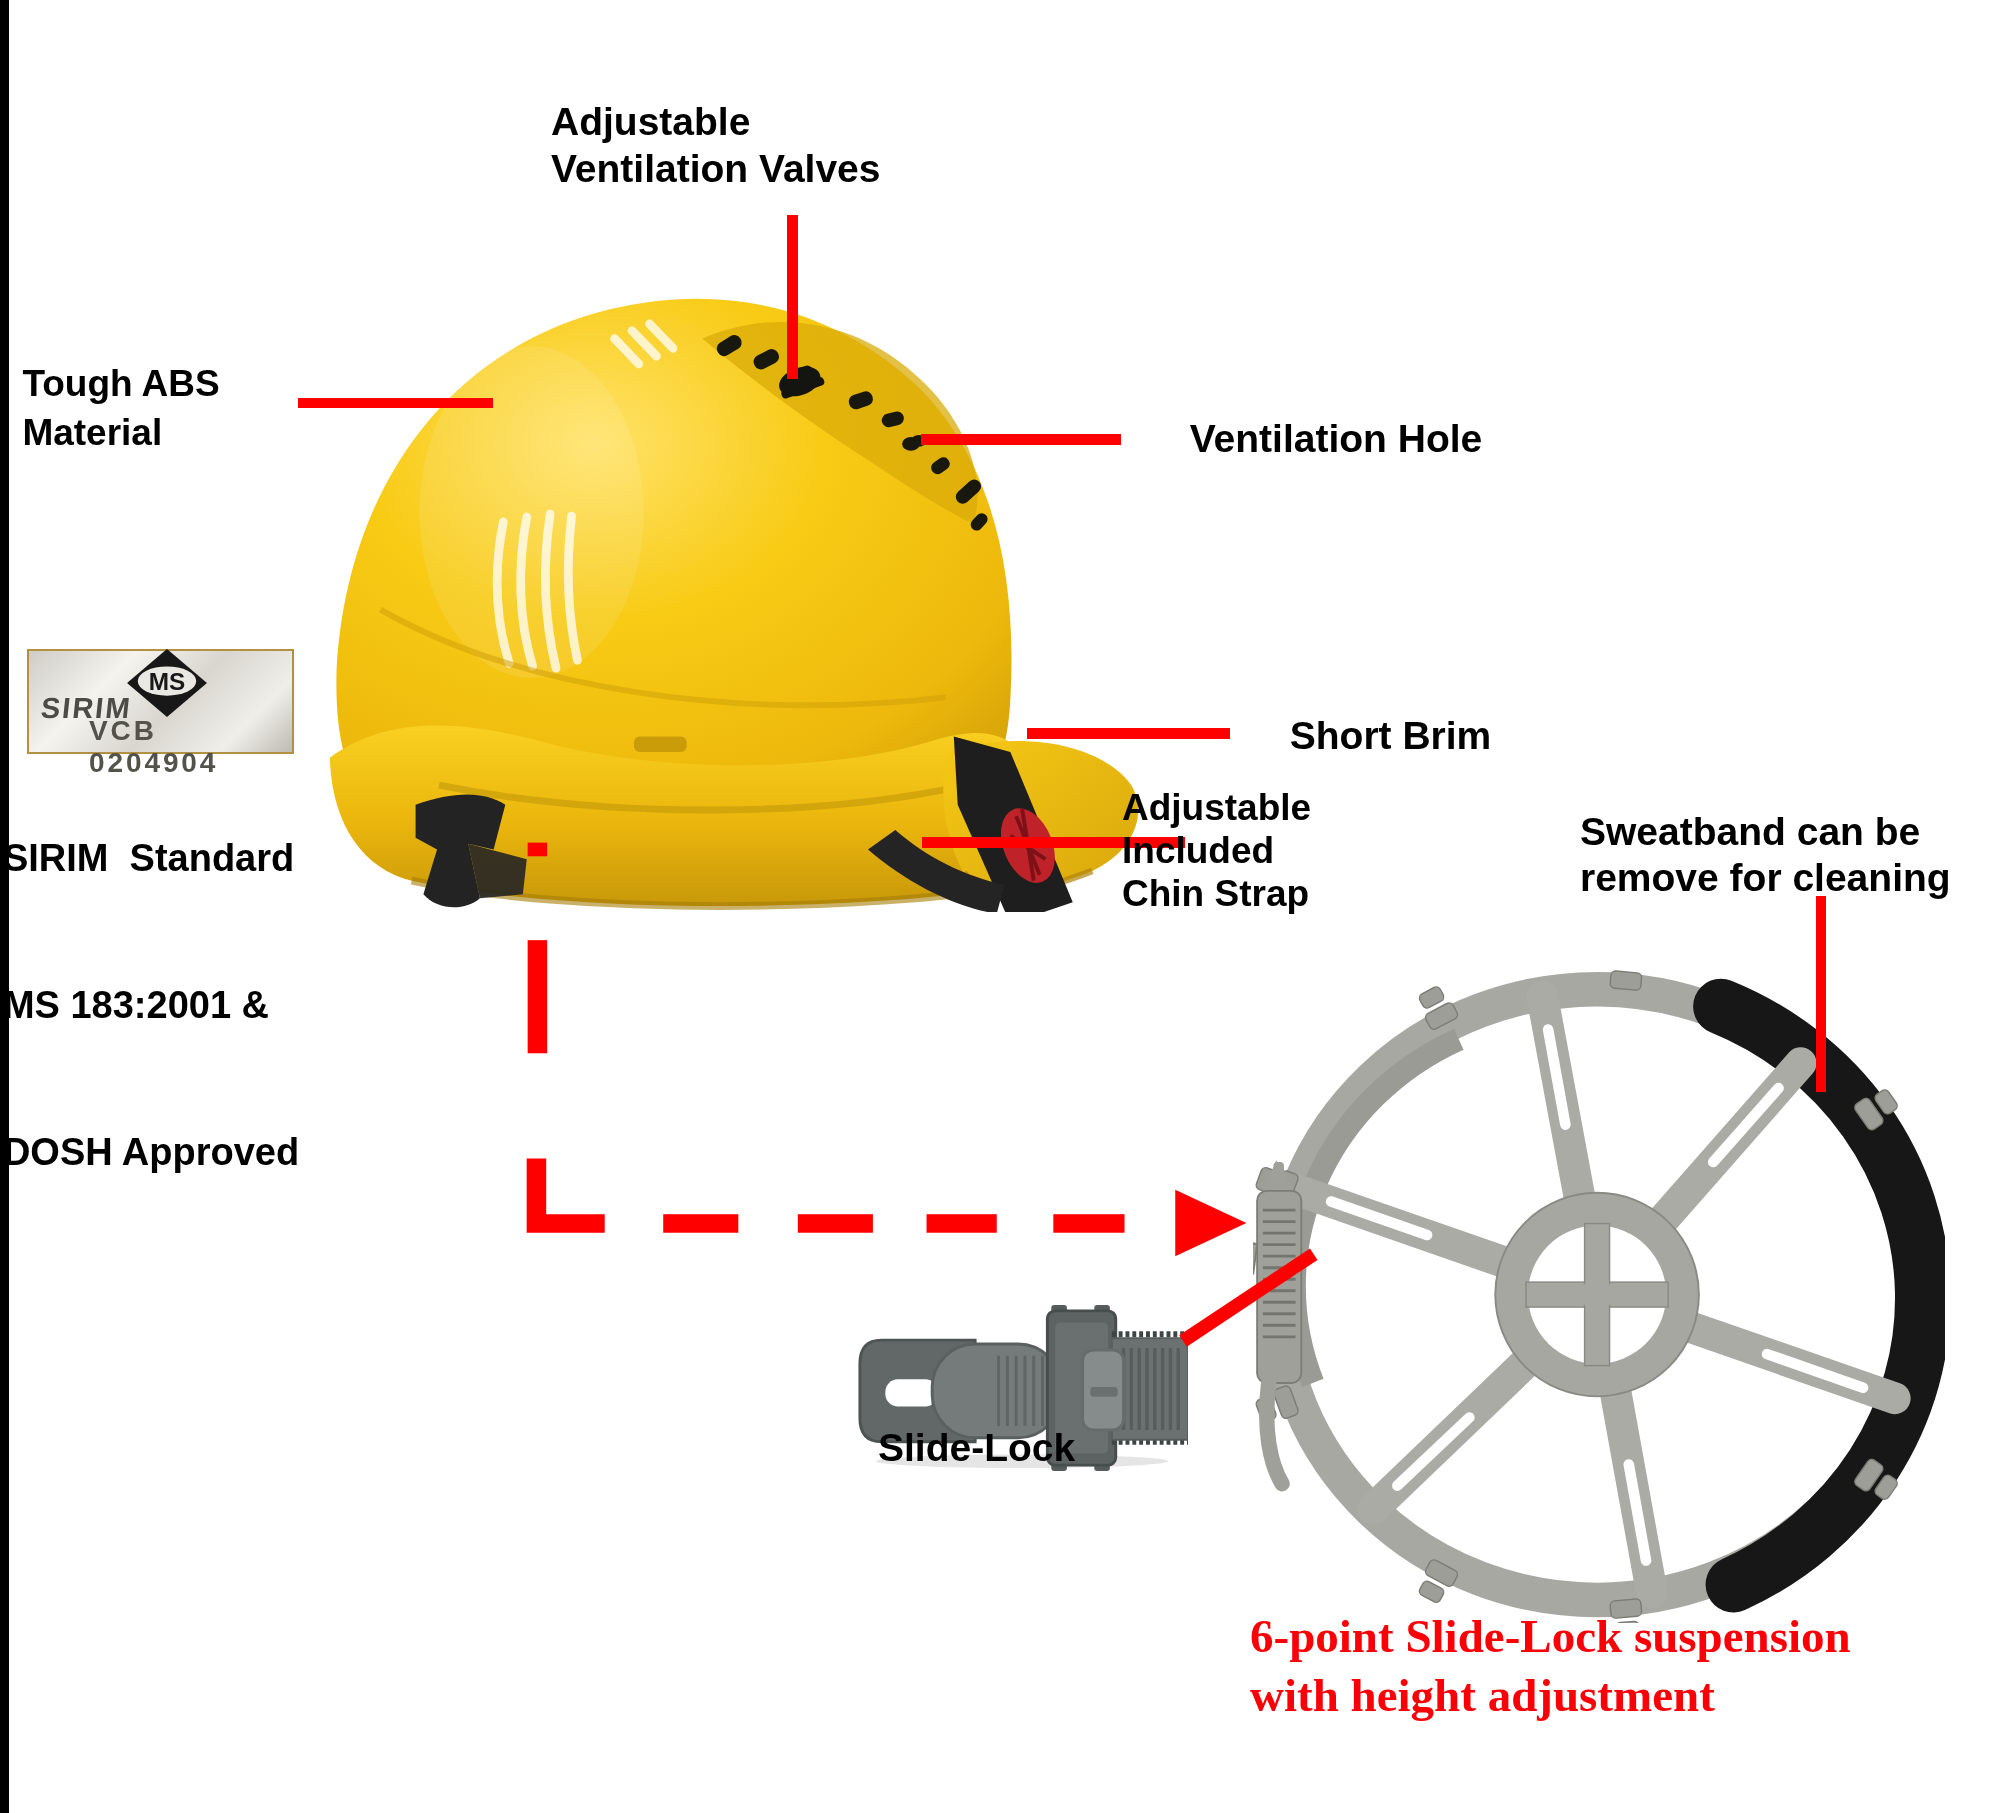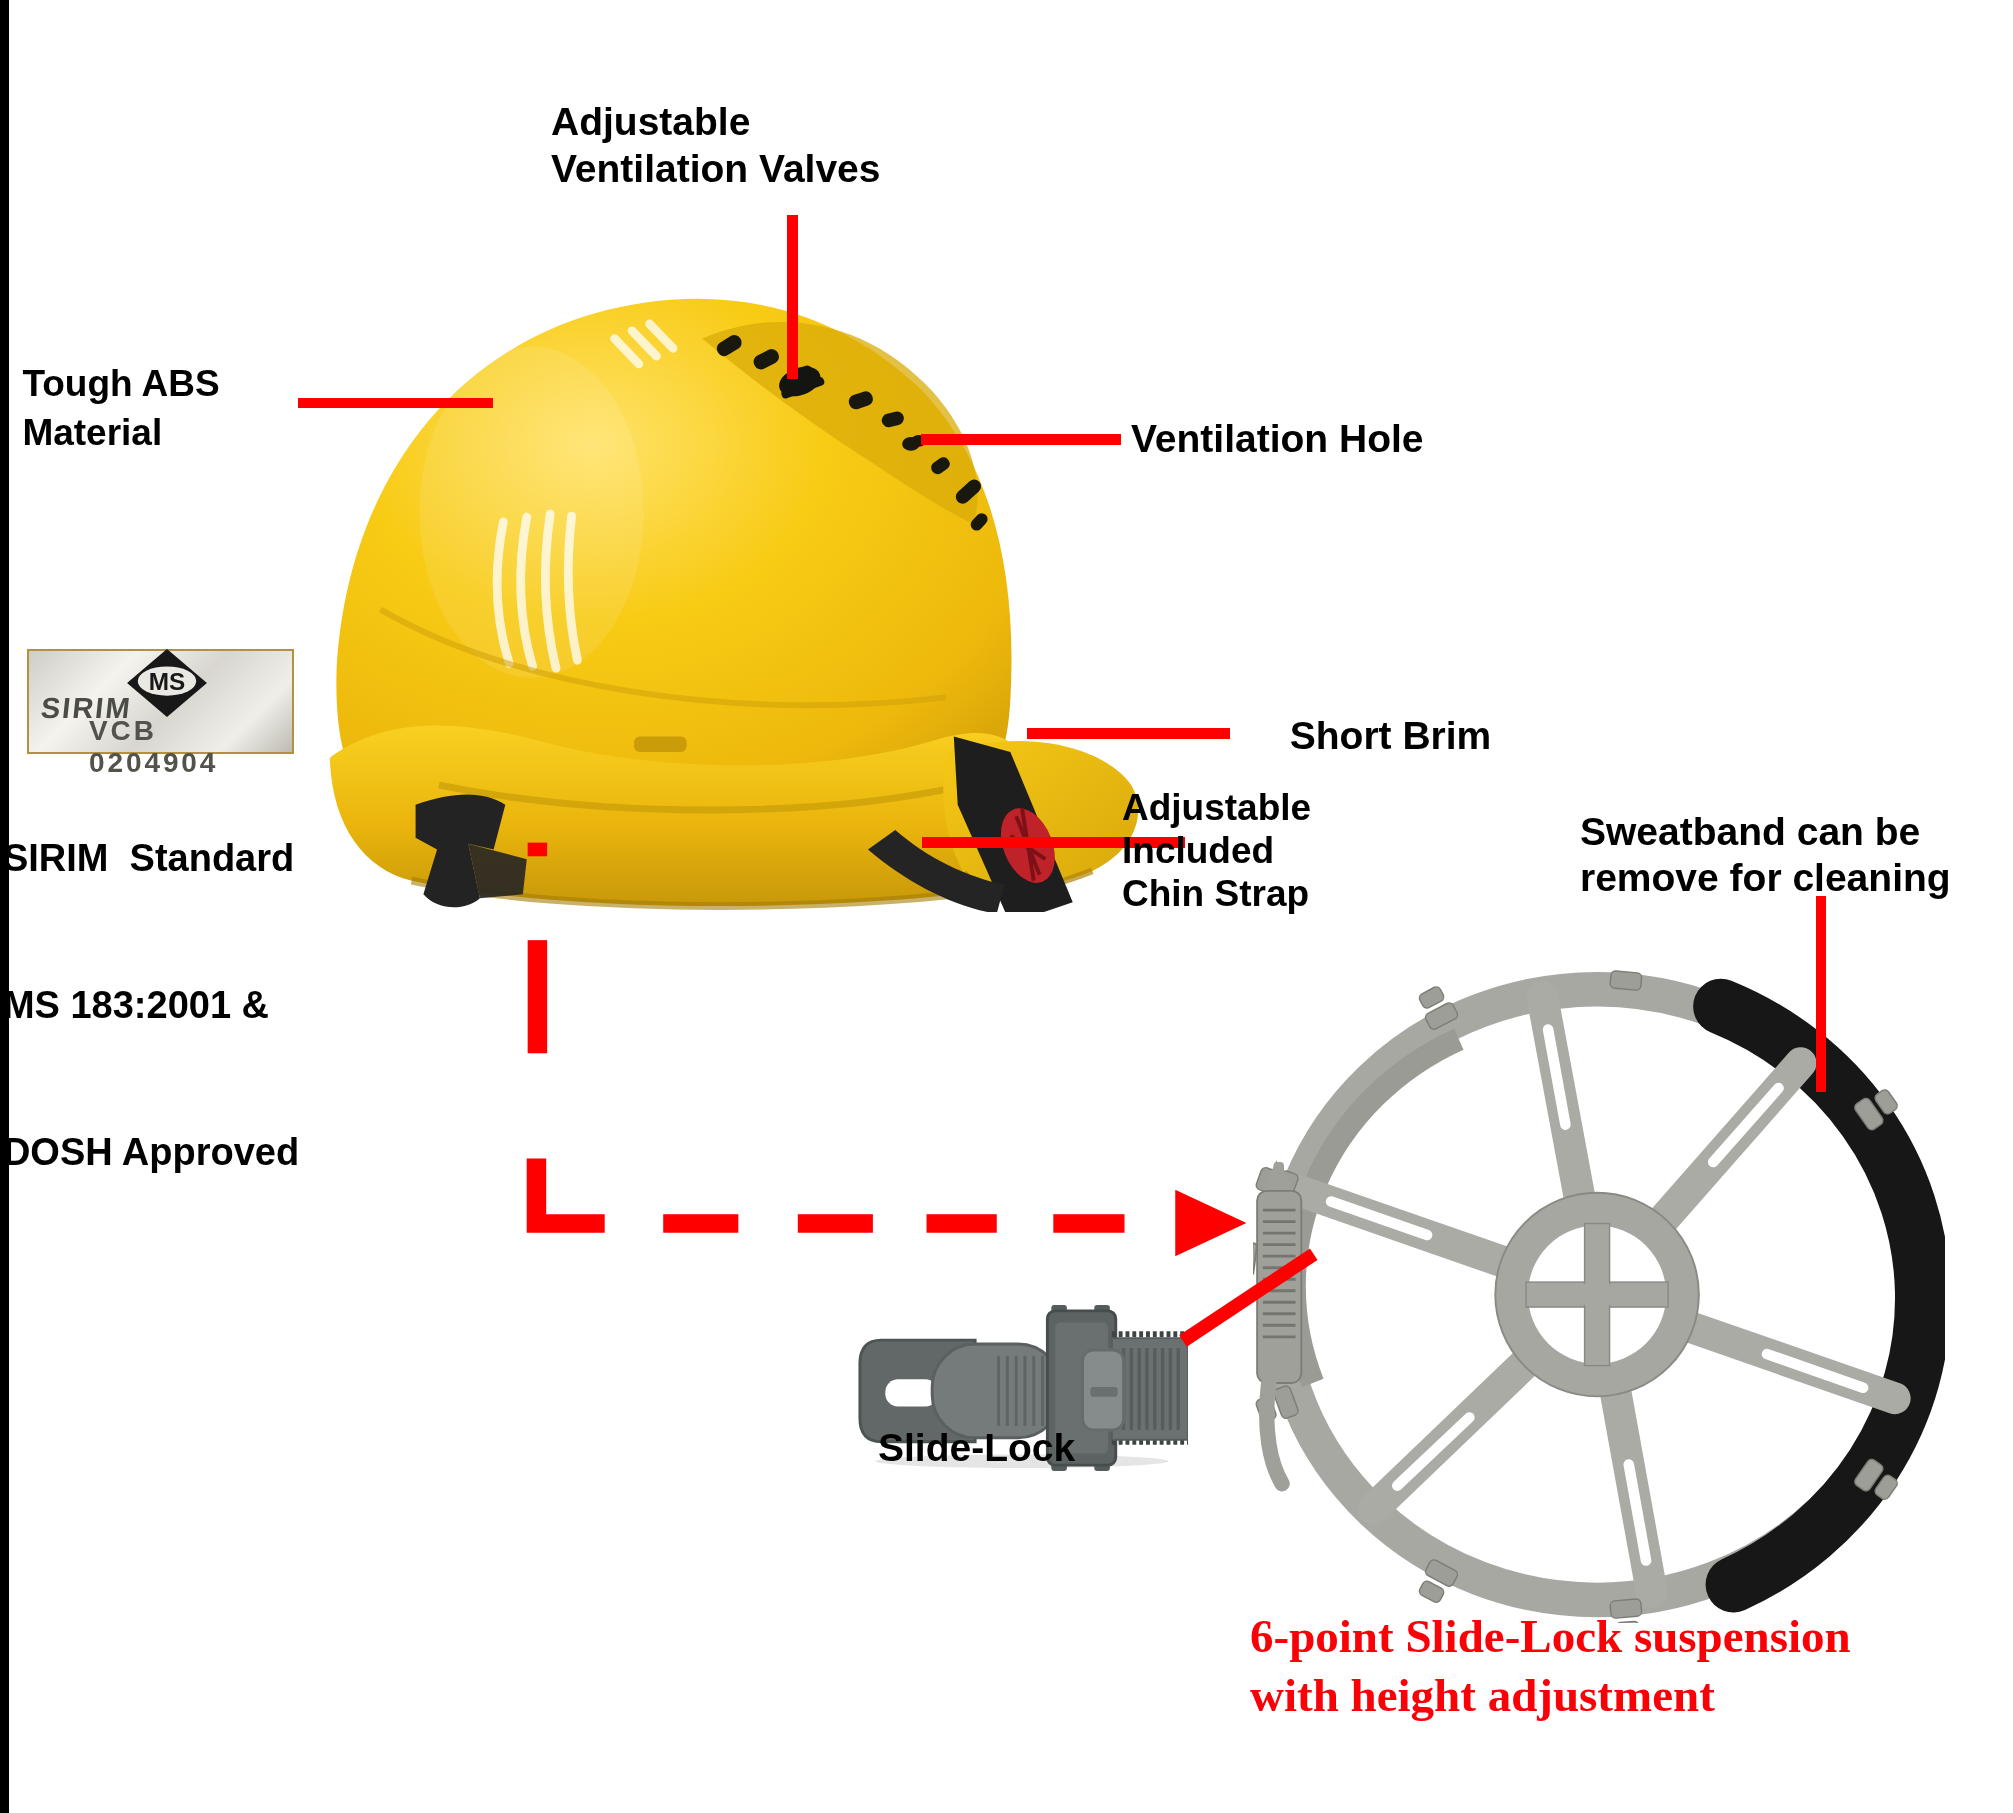--- a/index.html
+++ b/index.html
@@ -3,21 +3,21 @@
 <meta charset="utf-8">
 <style>
   html,body{margin:0;padding:0;background:#ffffff;}
   .canvas{position:relative;width:2014px;height:1814px;background:#ffffff;overflow:hidden;
           font-family:"Liberation Sans",sans-serif;}
   .left-border{position:absolute;left:0;top:0;width:8.8px;height:1814px;background:#000;}
   .label{position:absolute;color:#000;font-weight:bold;text-align:left;}
   .label .ln{display:block;}
   .lbl-valves{left:551px;top:98px;width:488px;font-size:39px;line-height:47px;}
   .lbl-abs{left:22.4px;top:359px;width:341px;font-size:37px;line-height:49px;}
-  .lbl-venthole{left:1131px;top:417px;width:410px;text-align:left;font-size:39px;line-height:43px;}
+  .lbl-venthole{left:1131px;top:417px;width:410px;text-align:center;font-size:39px;line-height:43px;}
   .lbl-shortbrim{left:1244px;top:714px;width:293px;text-align:center;font-size:39px;line-height:43px;}
   .lbl-chinstrap{left:1122px;top:786px;width:343px;font-size:37px;line-height:43px;}
   .lbl-sweatband{left:1580px;top:809px;width:490px;font-size:39px;line-height:46px;}
   .lbl-slidelock{left:878px;top:1424px;width:295px;font-size:39px;line-height:47px;}
   .lbl-sirim{left:2.9px;top:736px;width:316px;font-size:38px;line-height:49px;white-space:pre;}
   .lbl-suspension{left:1250px;top:1607px;width:780px;font-size:47px;line-height:59px;
                   font-family:"Liberation Serif",serif;color:#fa0007;}
   .rline{position:absolute;background:#ff0000;}
   .ln-valves{left:787px;top:215px;width:10.7px;height:164px;}
   .ln-abs{left:298px;top:398px;width:195px;height:9.8px;}

